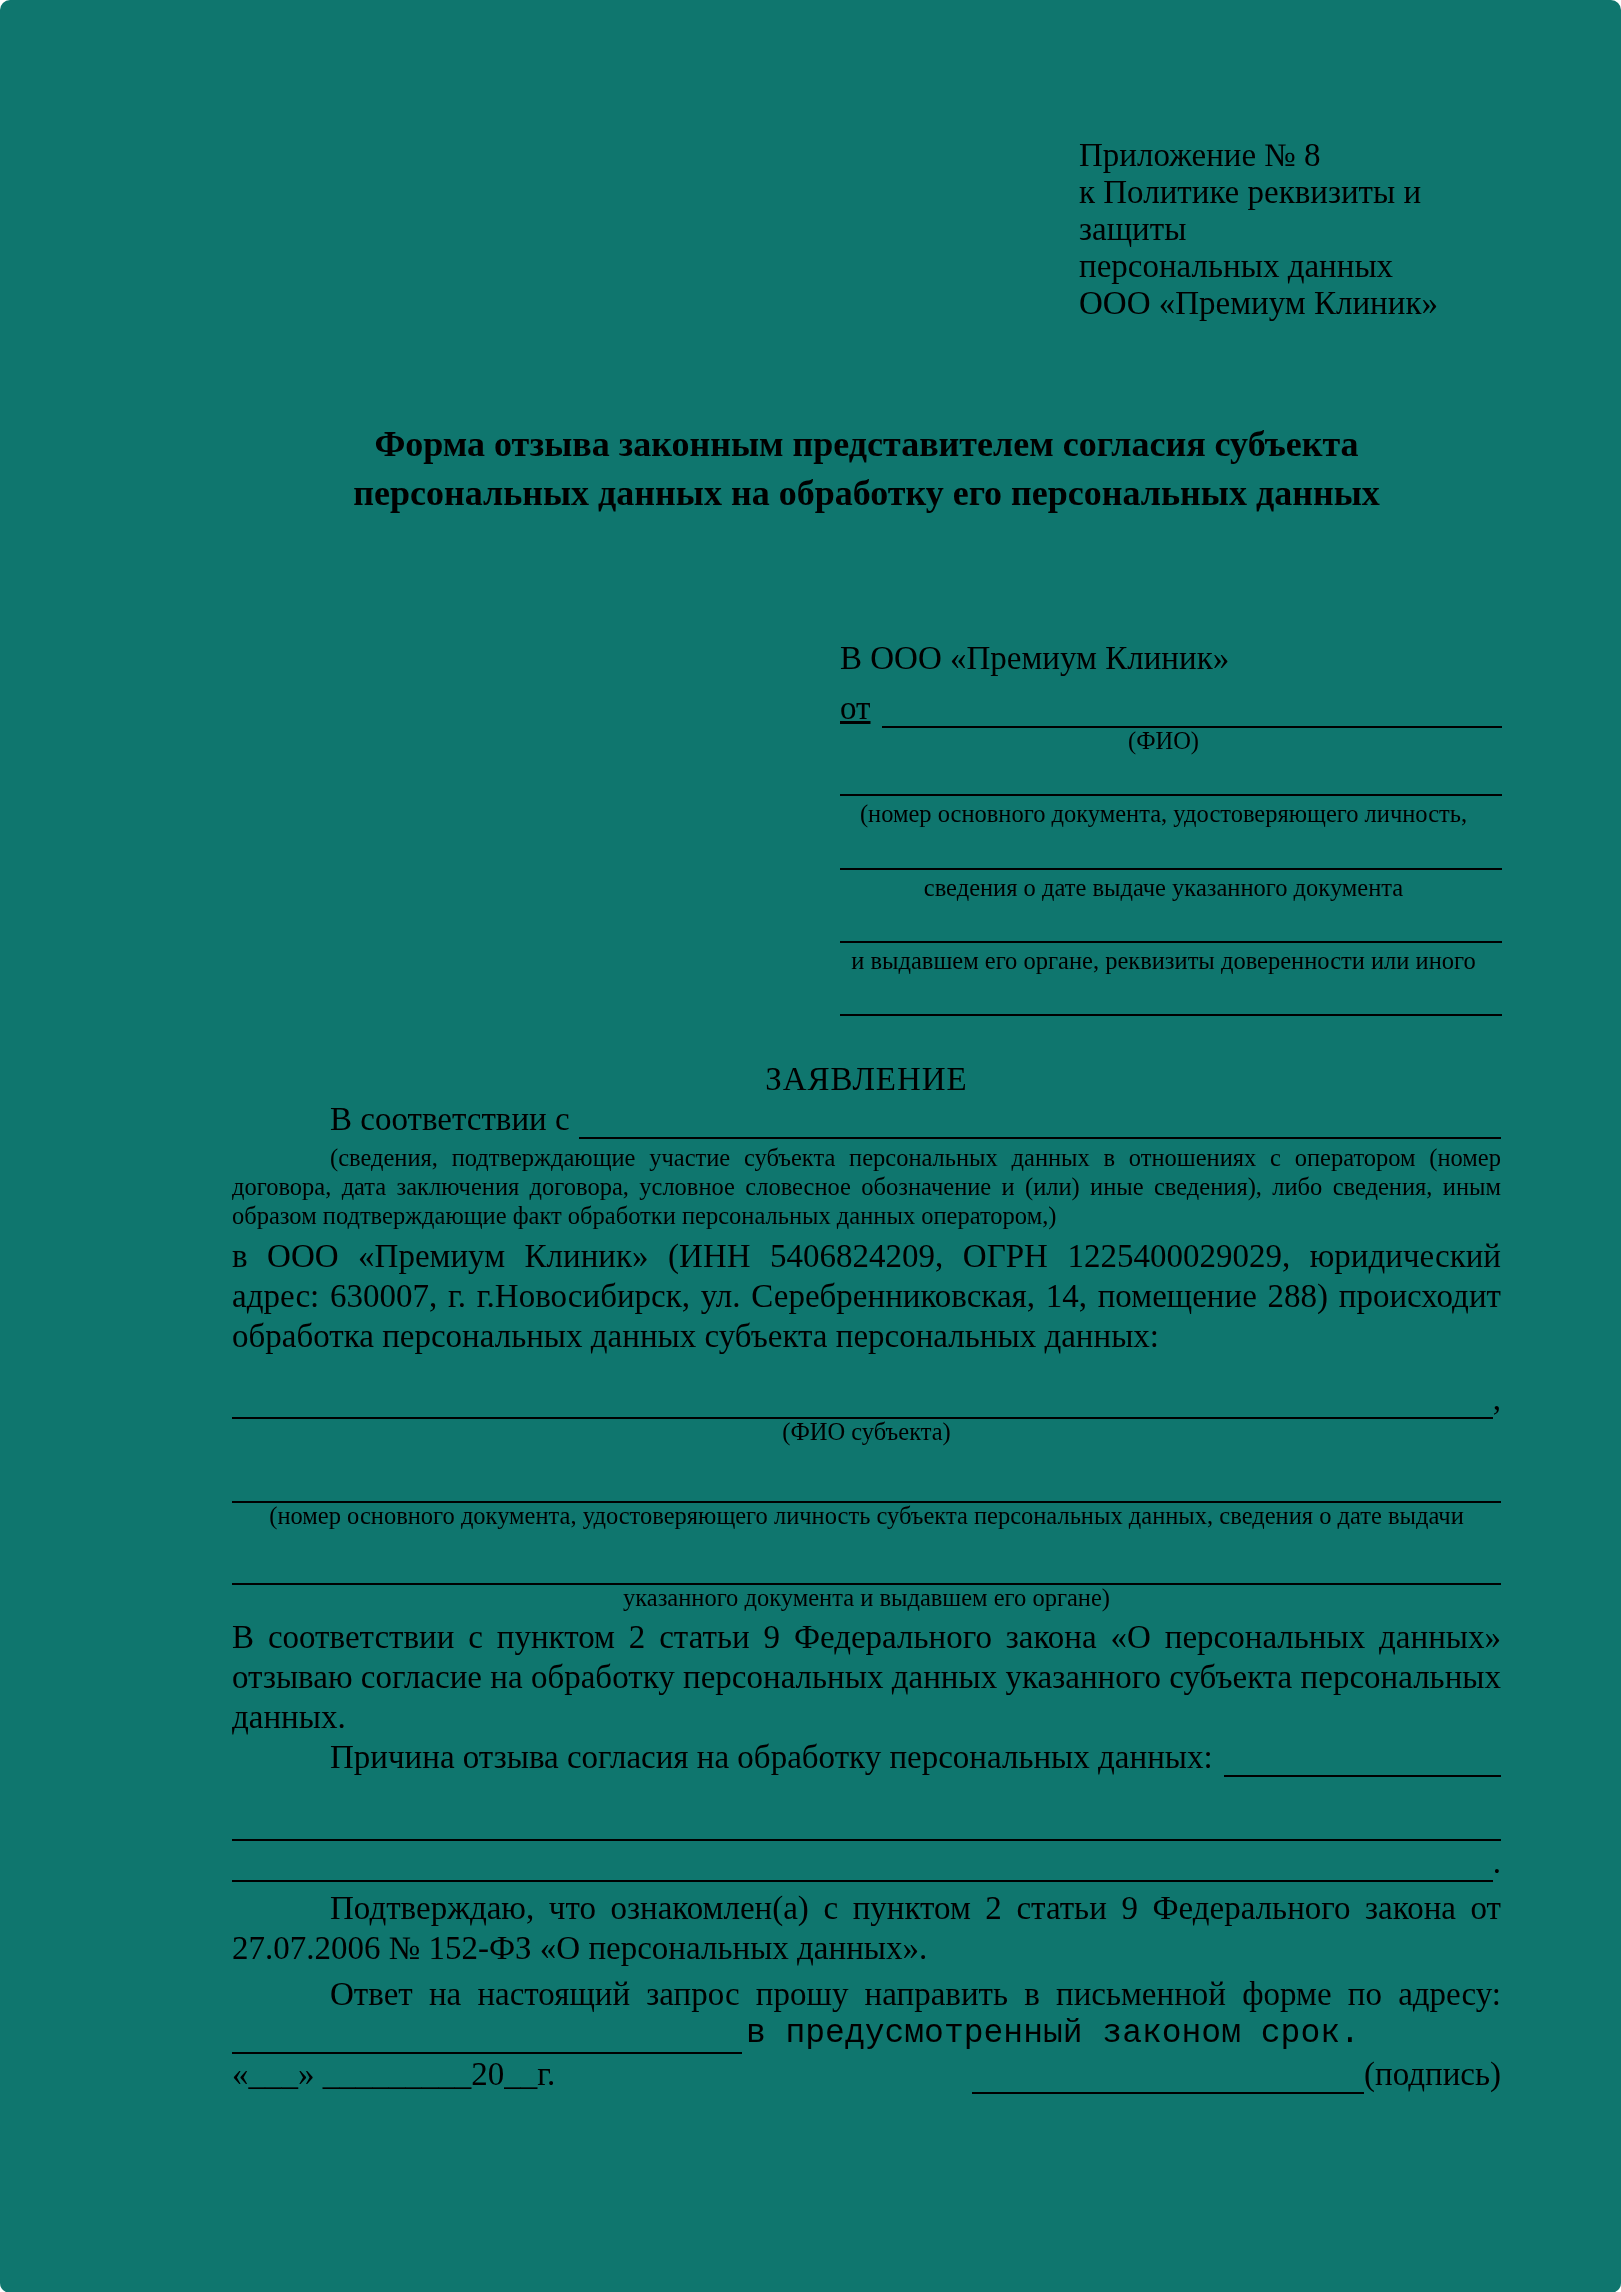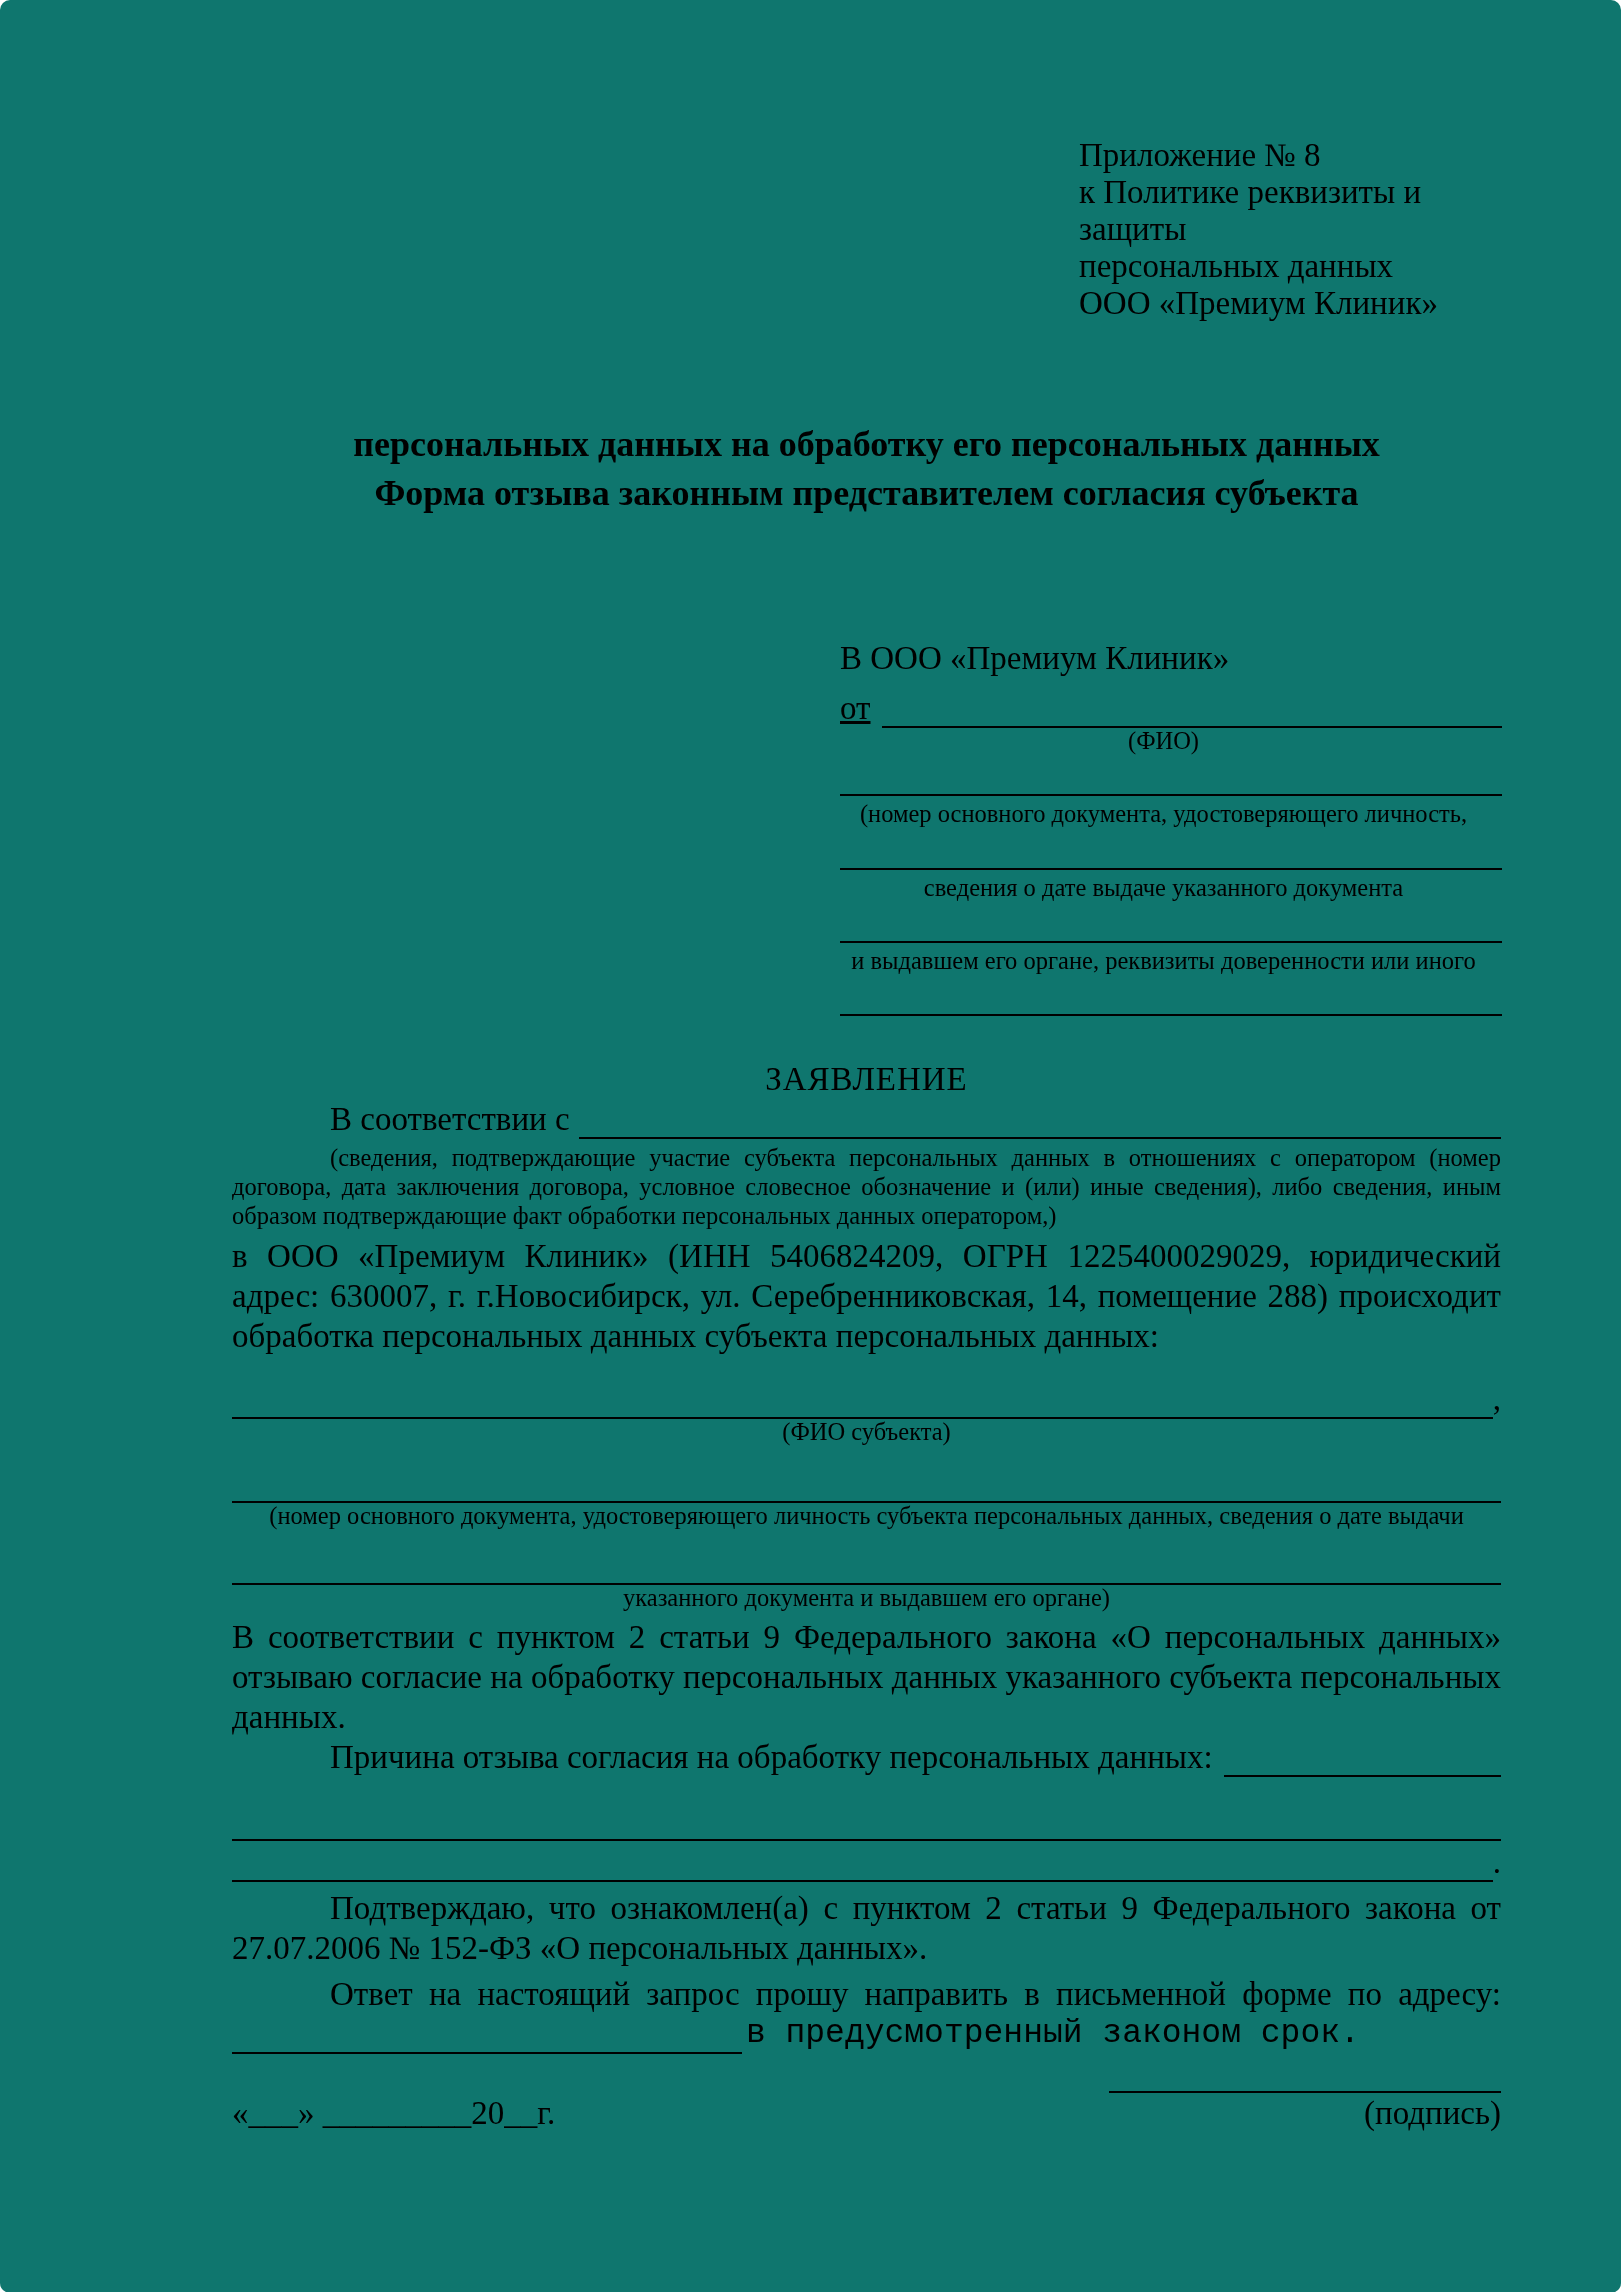--- a/index.html
+++ b/index.html
@@ -42,39 +42,39 @@
   .tail-char{white-space:pre;}
   .gap1{margin-top:21.6px;}
   .gap2{height:29px;}
   .reason .fill{height:37px;margin-left:11.8px;}
   .last-just{text-align:justify;-moz-text-align-last:justify;text-align-last:justify;}
   .reply-line{display:flex;align-items:flex-end;}
   .reply-line .uline{flex:0 0 510px;border-bottom:2.9px solid #000;height:37px;}
   .reply-line .txt{padding-left:3.9px;white-space:nowrap;font-family:Liberation Mono, monospace;}
   
   .footer-row{display:flex;justify-content:space-between;align-items:flex-end;}
-  .sig{display:flex;align-items:flex-end;flex-direction:column;}
+  .sig{display:flex;align-items:flex-end;}
   .sig .uline{width:392px;border-bottom:2.9px solid #000;height:37px;display:inline-block;}
   .sig .txt{white-space:nowrap;}
 </style>
 </head>
 <body>
 
 <div class="page">
 
   <div class="appendix">
     <div>Приложение № 8</div>
     <div>к Политике реквизиты и защиты</div>
     <div>персональных данных</div>
     <div>ООО «Премиум Клиник»</div>
   </div>
 
   <div class="doc-title">
+    <div>Форма отзыва законным представителем согласия субъекта</div>
     <div>персональных данных на обработку его персональных данных</div>
-    <div>Форма отзыва законным представителем согласия субъекта</div>
   </div>
 
   <div class="addressee">
     <div>В ООО «Премиум Клиник»</div>
     <div class="from-row">
       <span class="lbl">от</span>
       <span class="fill"></span>
     </div>
     <div class="cap">(ФИО)</div>
 

